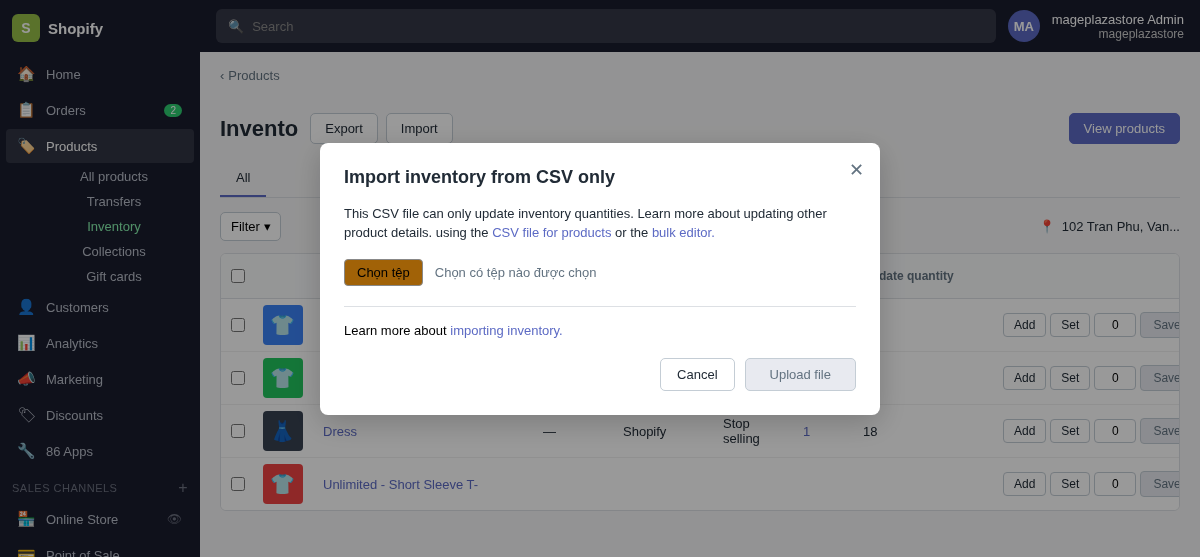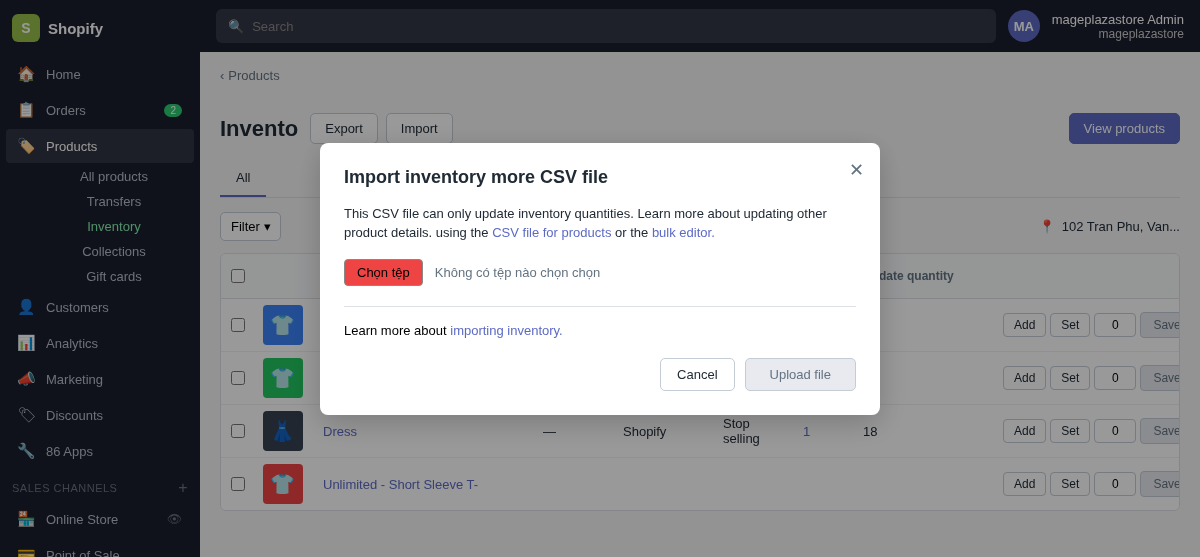--- a/index.html
+++ b/index.html
@@ -197,21 +197,21 @@
     .modal-title { font-size: 18px; font-weight: 600; color: #212b36; margin-bottom: 16px; }
     .modal-close {
       position: absolute; top: 16px; right: 16px;
       background: none; border: none; font-size: 18px; cursor: pointer; color: #637381;
     }
     .modal-desc { font-size: 13px; color: #212b36; margin-bottom: 16px; line-height: 1.5; }
     .modal-desc a { color: #5c6ac4; text-decoration: none; }
     .modal-file-row { display: flex; align-items: center; gap: 12px; margin-bottom: 20px; }
     .file-choose-btn {
       padding: 5px 12px; border: 1px solid #888; border-radius: 4px;
-      background: #ef4444; font-size: 13px; cursor: pointer; white-space: nowrap;
+      background: #a16207; font-size: 13px; cursor: pointer; white-space: nowrap;
     }
     .file-name { color: #637381; font-size: 13px; }
     .modal-divider { border: none; border-top: 1px solid #dde0e4; margin-bottom: 16px; }
     .modal-learn { font-size: 13px; margin-bottom: 20px; }
     .modal-learn a { color: #5c6ac4; text-decoration: none; }
     .modal-actions { display: flex; justify-content: flex-end; gap: 10px; }
     .btn-cancel { padding: 8px 16px; border: 1px solid #c4cdd5; border-radius: 5px; background: white; color: #212b36; cursor: pointer; font-size: 13px; text-align: center; }
     .btn-upload { padding: 8px 24px; border: 1px solid #c4cdd5; border-radius: 5px; background: #e8eaf0; color: #637381; cursor: pointer; font-size: 13px; }
 
     .checkbox-cell { display: flex; align-items: center; justify-content: center; }
@@ -471,33 +471,33 @@
             <button class="save-btn">Save</button>
           </div>
         </div>
       </div>
     </div>
   </div>
 </div>
 
 <div class="modal-overlay">
   <div class="modal">
-    <h2 class="modal-title">Import inventory more CSV file</h2>
+    <h2 class="modal-title">Import inventory from CSV only</h2>
     <button class="modal-close">✕</button>
 
     <p class="modal-desc">
       <span>This CSV file can only update inventory quantities. Learn more about updating other product details. using the</span>
       <a href="#">CSV file for products</a>
       <span>or the</span>
       <a href="#">bulk editor.</a>
     </p>
 
     <div class="modal-file-row">
       <button class="file-choose-btn">Chọn tệp</button>
-      <span class="file-name">Không có tệp nào chọn chọn</span>
+      <span class="file-name">Chọn có tệp nào được chọn</span>
     </div>
 
     <hr class="modal-divider">
 
     <p class="modal-learn">
       <span>Learn more about</span>
       <a href="#">importing inventory.</a>
     </p>
 
     <div class="modal-actions">

